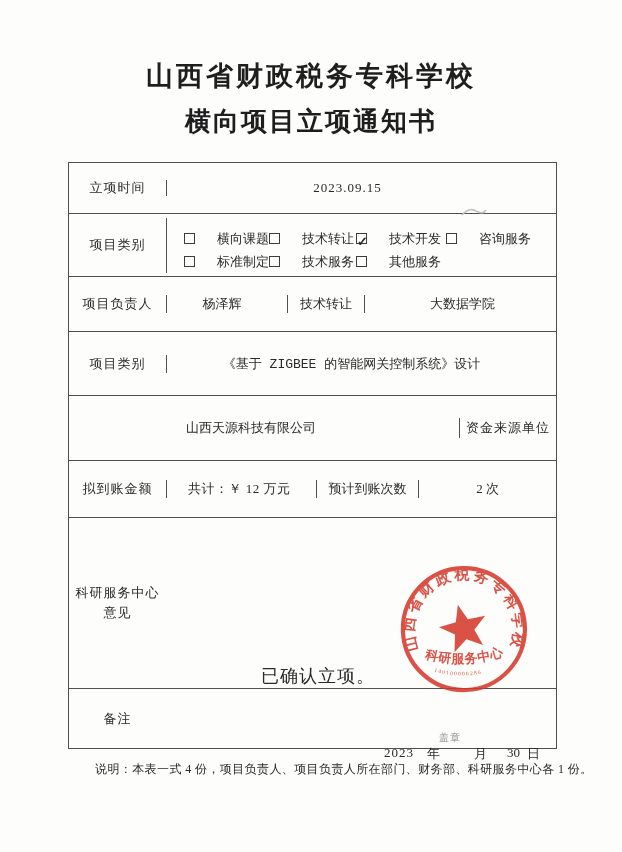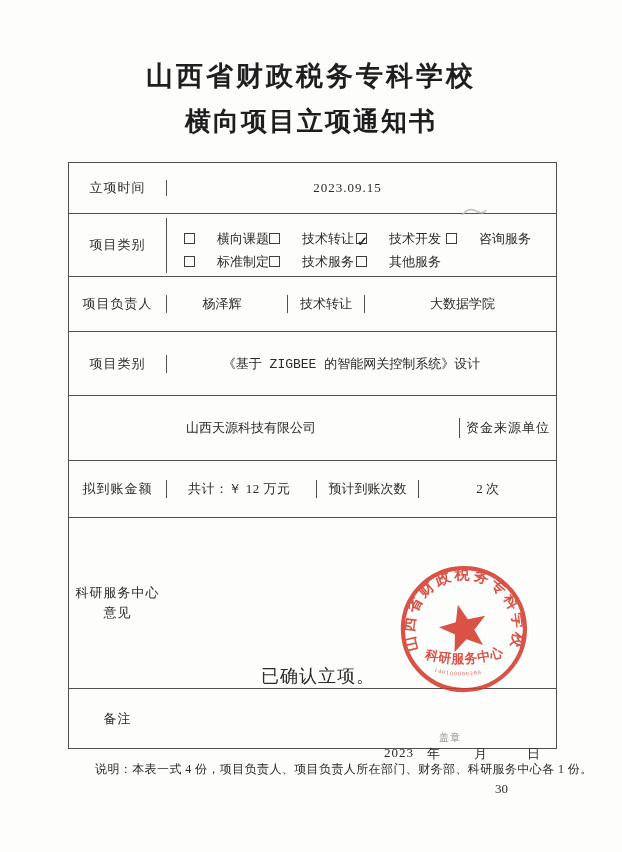--- a/index.html
+++ b/index.html
@@ -62,21 +62,21 @@
   .opinion-cell { position:relative; }
   .opinion-text { position:absolute; left:94px; top:61px; font-size:18px; letter-spacing:1px; }
   .stamp-hint { position:absolute; left:272px; top:128px; font-size:10px;
     color:#909090; letter-spacing:1px; }
   .date-line { position:absolute; top:142px; left:0; width:100%;
     font-size:13px; color:#2a2a2a; height:18px; }
   .date-line span { position:absolute; }
   .d-y  { left:217px; letter-spacing:1px; }
   .d-yu { left:260px; }
   .d-mu { left:307px; }
-  .d-d  { left:328px;margin-top:36px; }
+  .d-d  { left:340px; }
   .d-du { left:360px; }
 
   
   .seal { position:absolute; left:396px; top:561px; width:138px; height:142px;
     opacity:0.87; z-index:5; transform:rotate(-2deg); }
   .seal-stroke { stroke:#d5392b; fill:none; }
   .seal-fill { fill:#d5392b; }
   .ring-text { font-size:15px; font-weight:700; letter-spacing:3px;
     font-family:"Liberation Serif","DejaVu Serif",serif; }
   .seal-bottom-text { font-size:13px; font-weight:700; letter-spacing:0.5px; }

